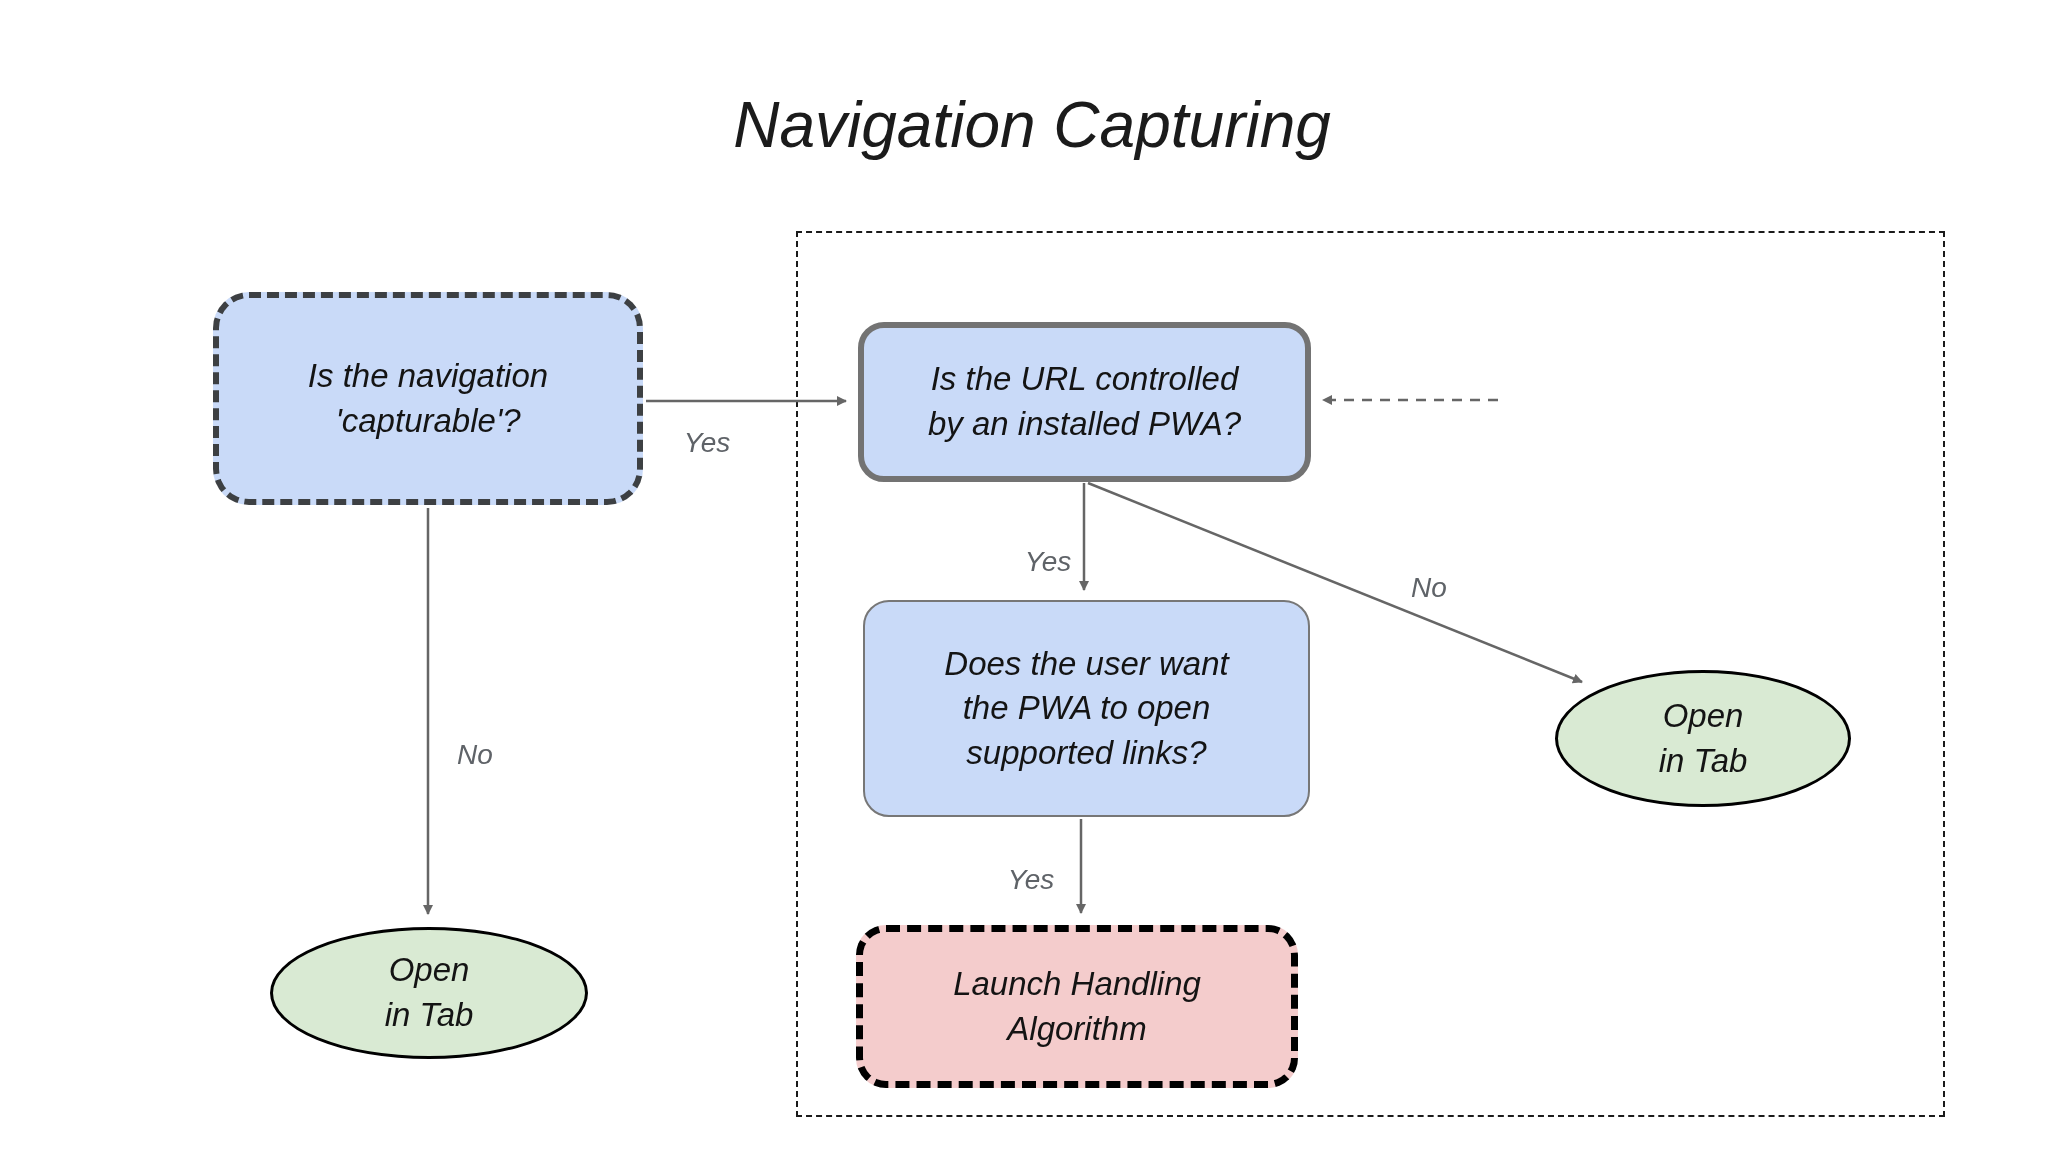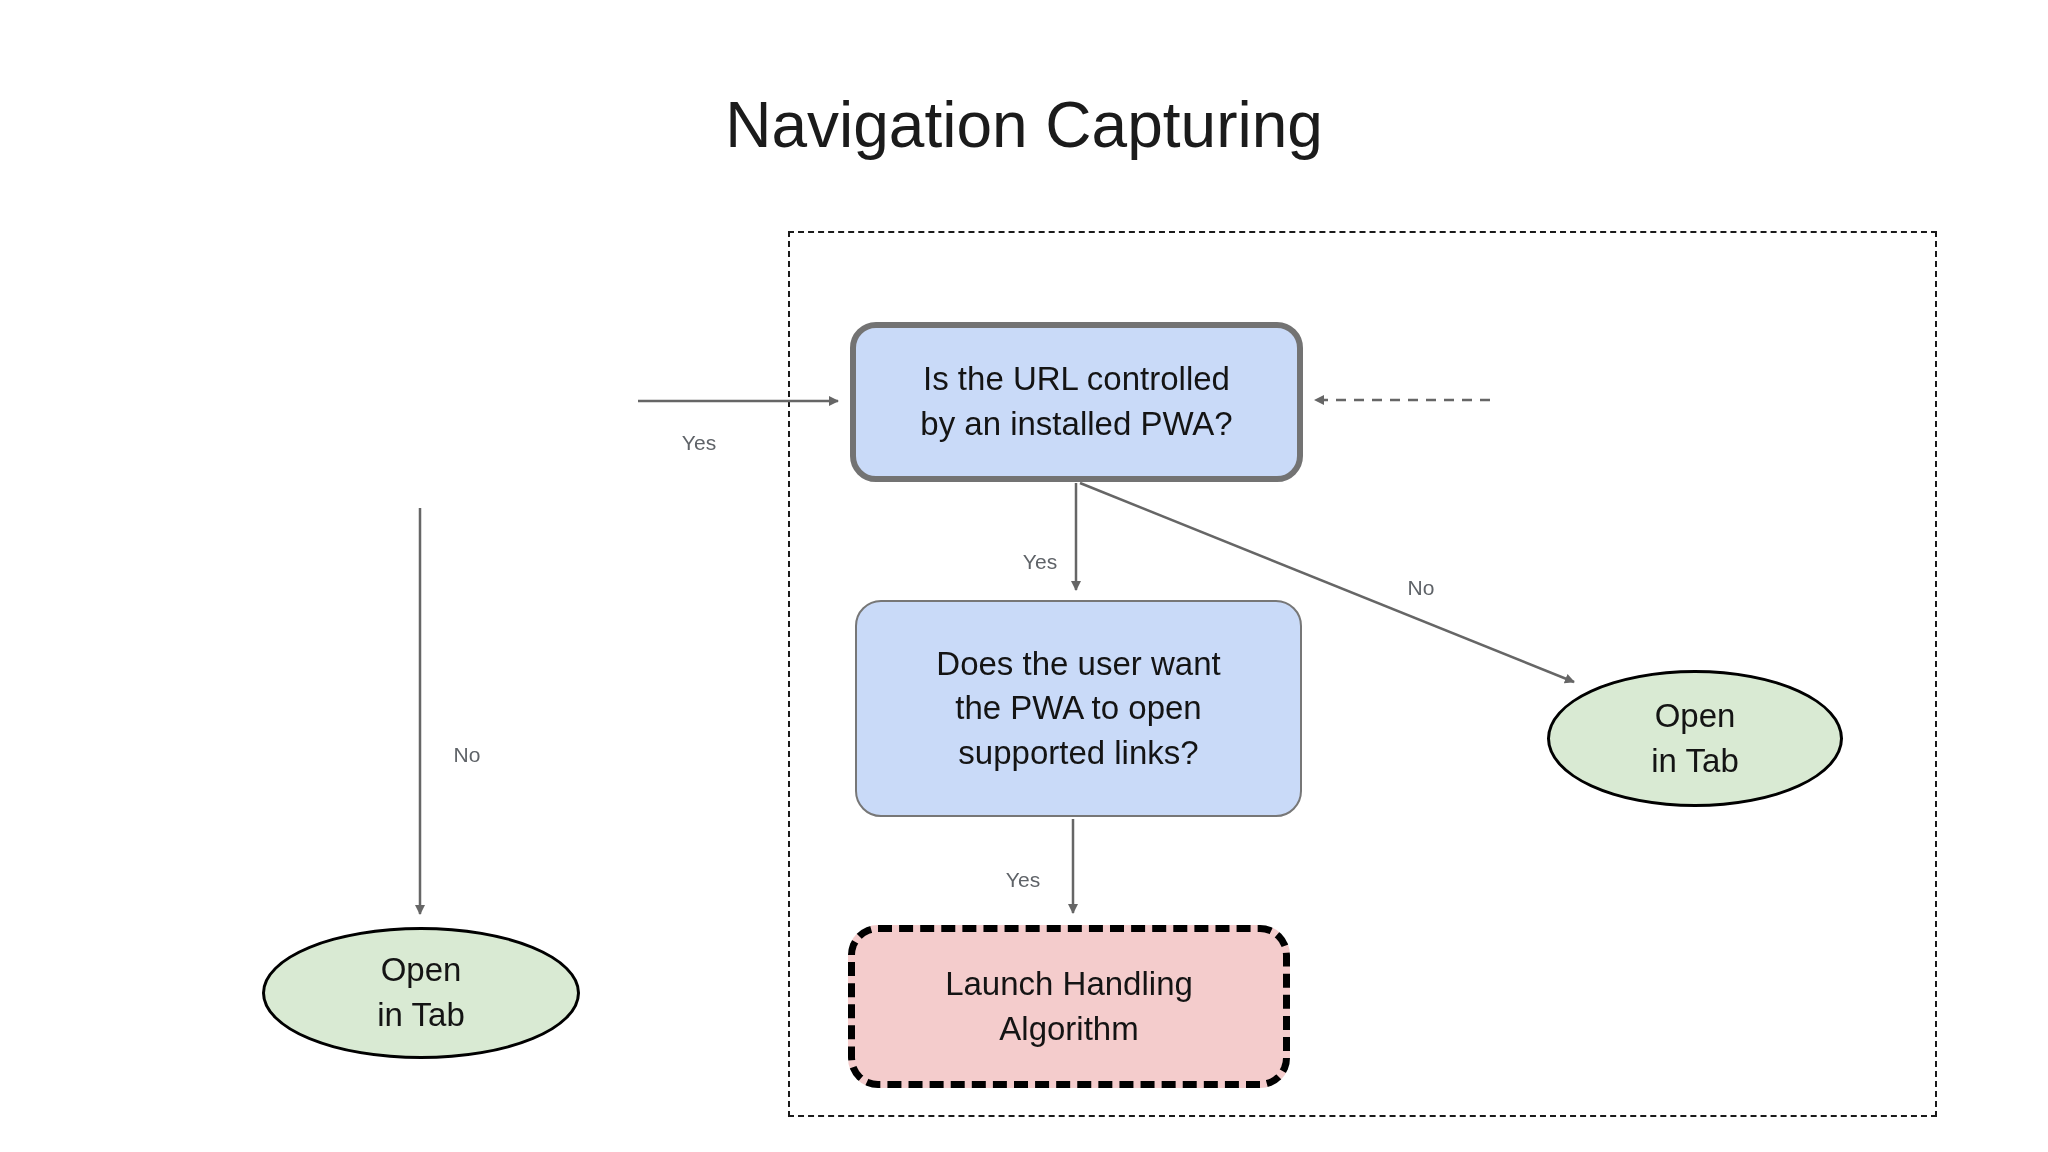--- a/index.html
+++ b/index.html
@@ -8,21 +8,21 @@
     --node-pink:#f4cccc;
     --node-gray:#efefef;
     --arrow-gray:#666666;
     --label-gray:#5f6368;
     --border-dark:#3d4043;
     --ink:#1f1f1f;
   }
   *{margin:0;padding:0;box-sizing:border-box;}
   html,body{width:2048px;height:1152px;background:#ffffff;overflow:hidden;}
   body{font-family:"Liberation Sans","DejaVu Sans",sans-serif;color:var(--ink);}
-  .stage{position:absolute;left:0;top:0;width:1620px;height:1152px;}
+  .stage{position:absolute;left:8px;top:0;width:1620px;height:1152px;font-style:italic;}
 
   .title{
     position:absolute;left:0;top:88px;width:2048px;
     text-align:center;font-size:64px;font-weight:400;color:#1b1b1b;
     letter-spacing:0px;
   }
 
   .node{
     position:absolute;display:flex;align-items:center;justify-content:center;
     text-align:center;font-size:33px;line-height:1.35;color:#141414;
@@ -66,21 +66,21 @@
   .ellipse{
     border-radius:50%;
     background:var(--node-green);
     border:3px solid #000000;
   }
   .open-tab-left{left:262px;top:927px;width:318px;height:132px;}
   .open-tab-right{left:1547px;top:670px;width:296px;height:137px;}
 
   .edge-label{
     position:absolute;transform:translate(-50%,-50%);
-    font-size:21px;color:var(--label-gray);white-space:nowrap;
+    font-size:28px;color:var(--label-gray);white-space:nowrap;
   }
   svg.arrows{position:absolute;left:0;top:0;width:2048px;height:1152px;pointer-events:none;}
 </style>
 </head>
 <body>
 
 <div class="stage">
 
   <div class="title">Navigation Capturing</div>
 
@@ -99,20 +99,24 @@
 
     <line x1="1490" y1="400" x2="1315" y2="400" stroke="#666666" stroke-width="2.5" stroke-dasharray="10 8" marker-end="url(#ah)"></line>
 
     <line x1="1076" y1="483" x2="1076" y2="590" stroke="#666666" stroke-width="2.5" marker-end="url(#ah)"></line>
 
     <line x1="1080" y1="483" x2="1574" y2="682" stroke="#666666" stroke-width="2.5" marker-end="url(#ah)"></line>
 
     <line x1="1073" y1="819" x2="1073" y2="913" stroke="#666666" stroke-width="2.5" marker-end="url(#ah)"></line>
   </svg>
 
+  <div class="node nav-capturable">
+    <span>Is the navigation
+'capturable'?</span>
+  </div>
 
   <div class="node url-controlled">
     <span>Is the URL controlled
 by an installed PWA?</span>
   </div>
 
 
   <div class="node user-wants">
     <span>Does the user want
 the PWA to open

